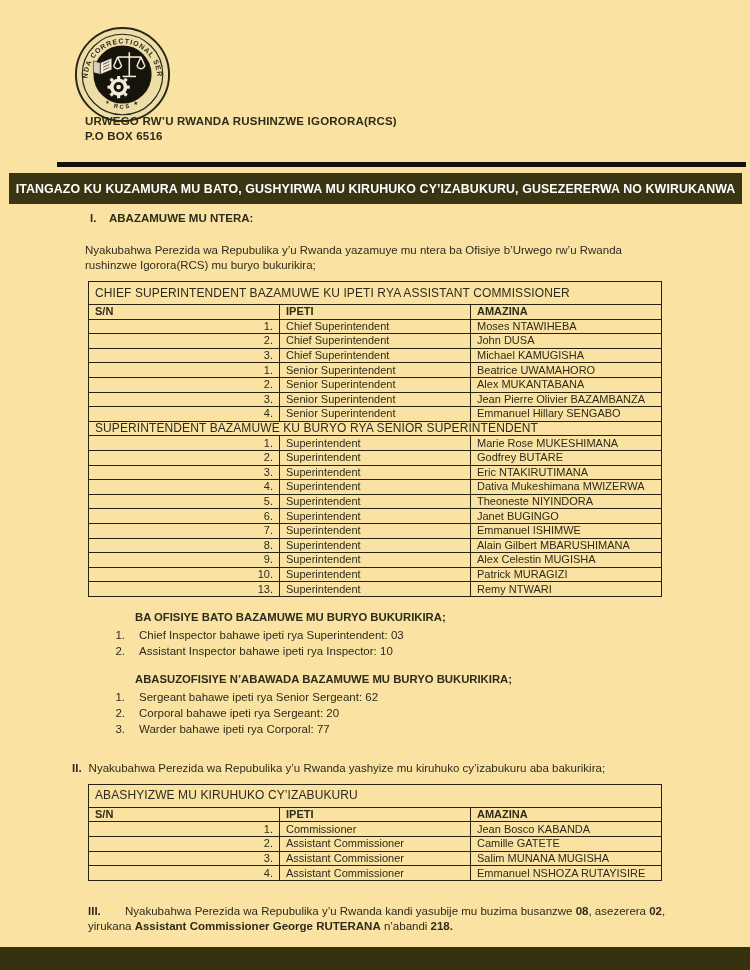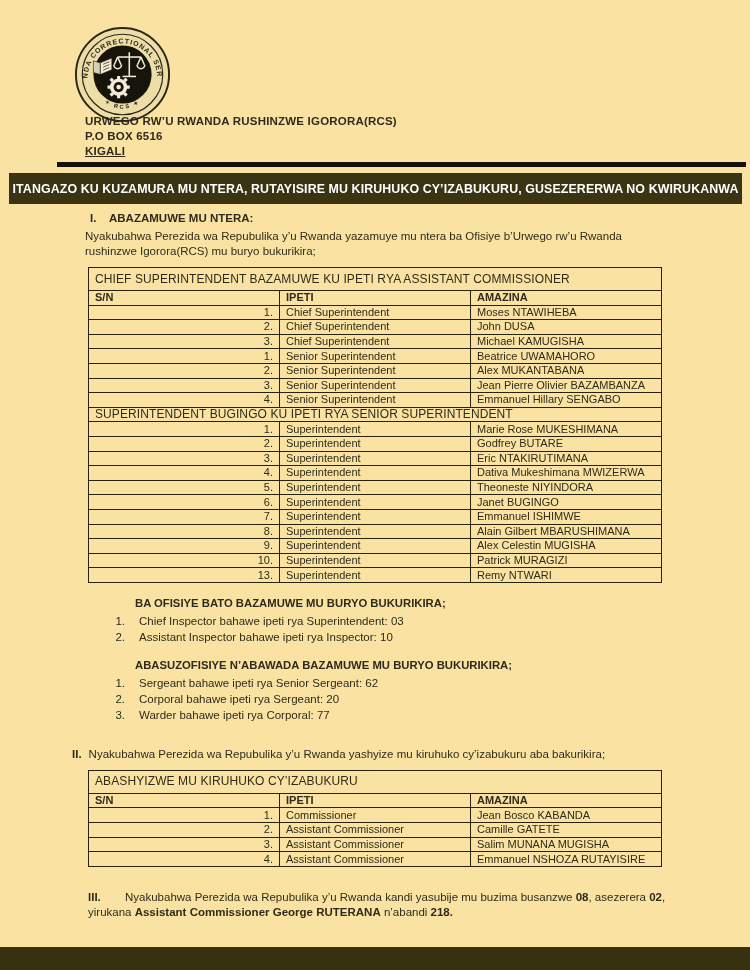--- a/index.html
+++ b/index.html
@@ -14,21 +14,21 @@
   .org-block { position:absolute; left:85px; top:114px; font-weight:bold; font-size:11.5px; line-height:15px; letter-spacing:0.2px; }
   .org-block .city { text-decoration:underline; }
   .rule { position:absolute; left:57px; top:162px; width:689px; height:5px; background:#14120a; }
   .banner {
     position:absolute; left:9px; top:173px; width:733px; height:31px;
     background:#3A3413; color:#ffffff; display:flex; align-items:center; justify-content:center;
     font-weight:bold; font-size:12.4px; letter-spacing:0.1px; text-align:center;
   }
   
   .content { position:absolute; left:0; top:204px; width:750px; font-size:11.5px; line-height:15px; }
-  .sec-head { margin:7px 0 3px 90px; font-weight:bold; font-size:11.5px; }
+  .sec-head { margin:7px 0 17px 90px; font-weight:bold; font-size:11.5px; }
   .sec-head .roman { display:inline-block; width:19px; }
   .intro { margin-left:85px; width:582px; }
   .tbl-wrap { margin:8px 0 0 88px; }
   table.doc-table { border-collapse:collapse; width:574px; font-size:11px; table-layout:fixed; }
   table.doc-table td { border:1px solid #26230f; padding:0 6px; height:14.6px; line-height:13px; overflow:hidden; white-space:nowrap; }
   td.ghd { font-weight:normal; font-size:12px; letter-spacing:0.1px; }
   td.ghd.tall { height:23px; vertical-align:middle; }
   td.chd { font-weight:bold; height:28px; vertical-align:top; padding-top:4px; }
   td.c0 { width:92px; text-align:right; }
   td.chd.c0 { text-align:left; }
@@ -98,27 +98,26 @@
         </g>
         <circle cx="46" cy="63" r="5.2" fill="#17140c"></circle>
         <circle cx="46" cy="63" r="2.4" fill="#f3ecd8"></circle>
       </g>
     </svg>
   </div>
 
   <div class="org-block">
     <div>URWEGO RW’U RWANDA RUSHINZWE IGORORA(RCS)</div>
     <div>P.O BOX 6516</div>
-    <div class="city">KIGALI</div>
   </div>
 
   <div class="rule"></div>
 
   <div class="banner">
-    <span>ITANGAZO KU KUZAMURA MU NTERA, RUTAYISIRE MU KIRUHUKO CY’IZABUKURU, GUSEZERERWA NO KWIRUKANWA</span>
+    <span>ITANGAZO KU KUZAMURA MU BATO, GUSHYIRWA MU KIRUHUKO CY’IZABUKURU, GUSEZERERWA NO KWIRUKANWA</span>
   </div>
 
   <div class="content">
 
     <div class="sec-head">
       <span class="roman">I.</span><span>ABAZAMUWE MU NTERA:</span>
     </div>
     <p class="intro">Nyakubahwa Perezida wa Repubulika y’u Rwanda yazamuye mu ntera ba Ofisiye b’Urwego rw’u Rwanda rushinzwe Igorora(RCS) mu buryo bukurikira;</p>
 
     <div class="tbl-wrap">
@@ -161,21 +160,21 @@
               <td class="c0">3.</td>
               <td class="c1">Senior Superintendent</td>
               <td class="c2">Jean Pierre Olivier BAZAMBANZA</td>
             </tr>
             <tr>
               <td class="c0">4.</td>
               <td class="c1">Senior Superintendent</td>
               <td class="c2">Emmanuel Hillary SENGABO</td>
             </tr>
             <tr>
-              <td colspan="3" class="ghd">SUPERINTENDENT BUGINGO KU IPETI RYA SENIOR SUPERINTENDENT</td>
+              <td colspan="3" class="ghd">SUPERINTENDENT BAZAMUWE KU BURYO RYA SENIOR SUPERINTENDENT</td>
             </tr>
             <tr>
               <td class="c0">1.</td>
               <td class="c1">Superintendent</td>
               <td class="c2">Marie Rose MUKESHIMANA</td>
             </tr>
             <tr>
               <td class="c0">2.</td>
               <td class="c1">Superintendent</td>
               <td class="c2">Godfrey BUTARE</td>

